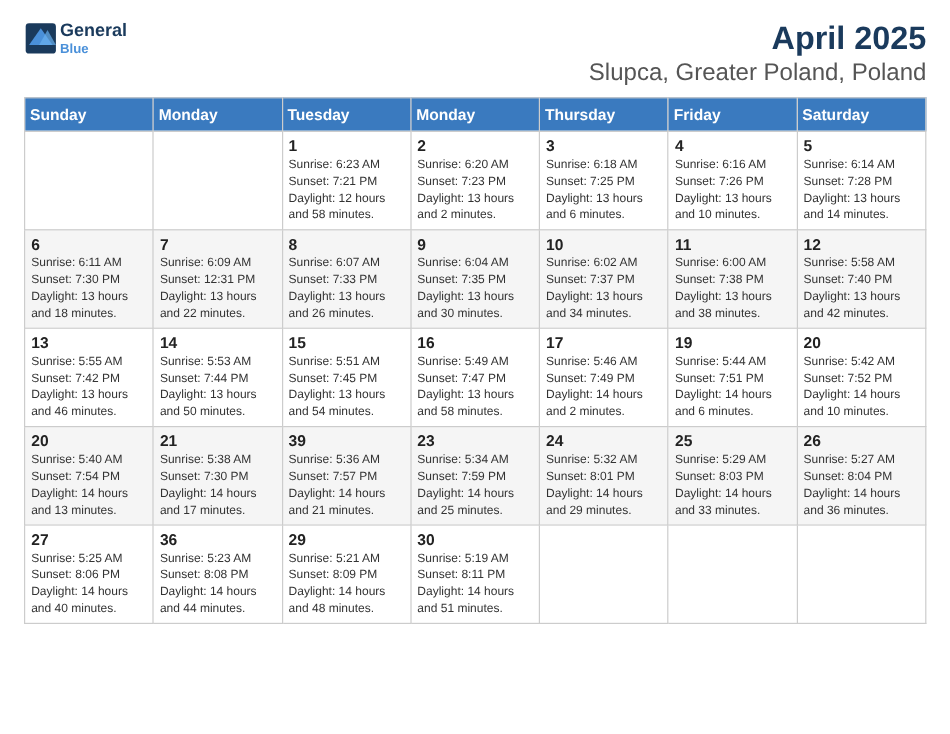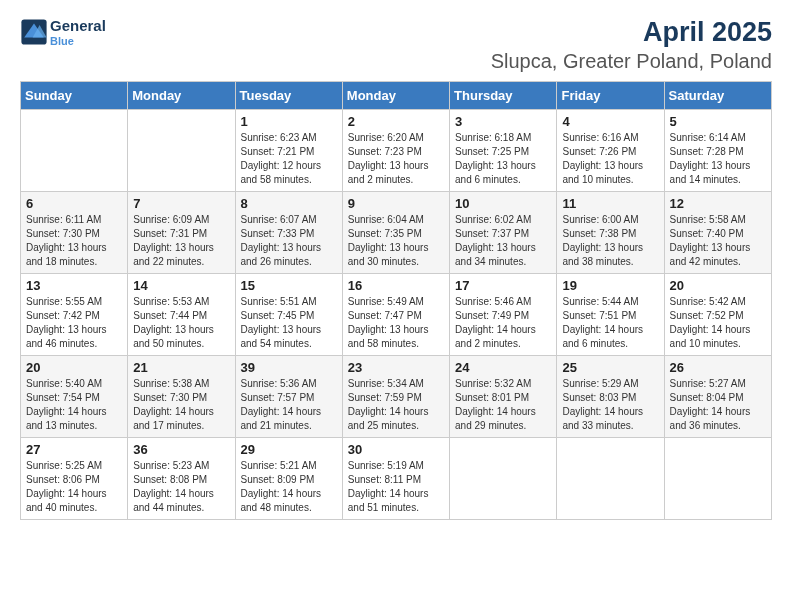--- a/index.html
+++ b/index.html
@@ -158,21 +158,21 @@
         <tr>
           <td>
             <div class="day-num">6</div>
             <div class="day-info">Sunrise: 6:11 AM
 Sunset: 7:30 PM
 Daylight: 13 hours and 18 minutes.</div>
           </td>
           <td>
             <div class="day-num">7</div>
             <div class="day-info">Sunrise: 6:09 AM
-Sunset: 7:31 PM
+Sunset: 12:31 PM
 Daylight: 13 hours and 22 minutes.</div>
           </td>
           <td>
             <div class="day-num">8</div>
             <div class="day-info">Sunrise: 6:07 AM
 Sunset: 7:33 PM
 Daylight: 13 hours and 26 minutes.</div>
           </td>
           <td>
             <div class="day-num">9</div>

